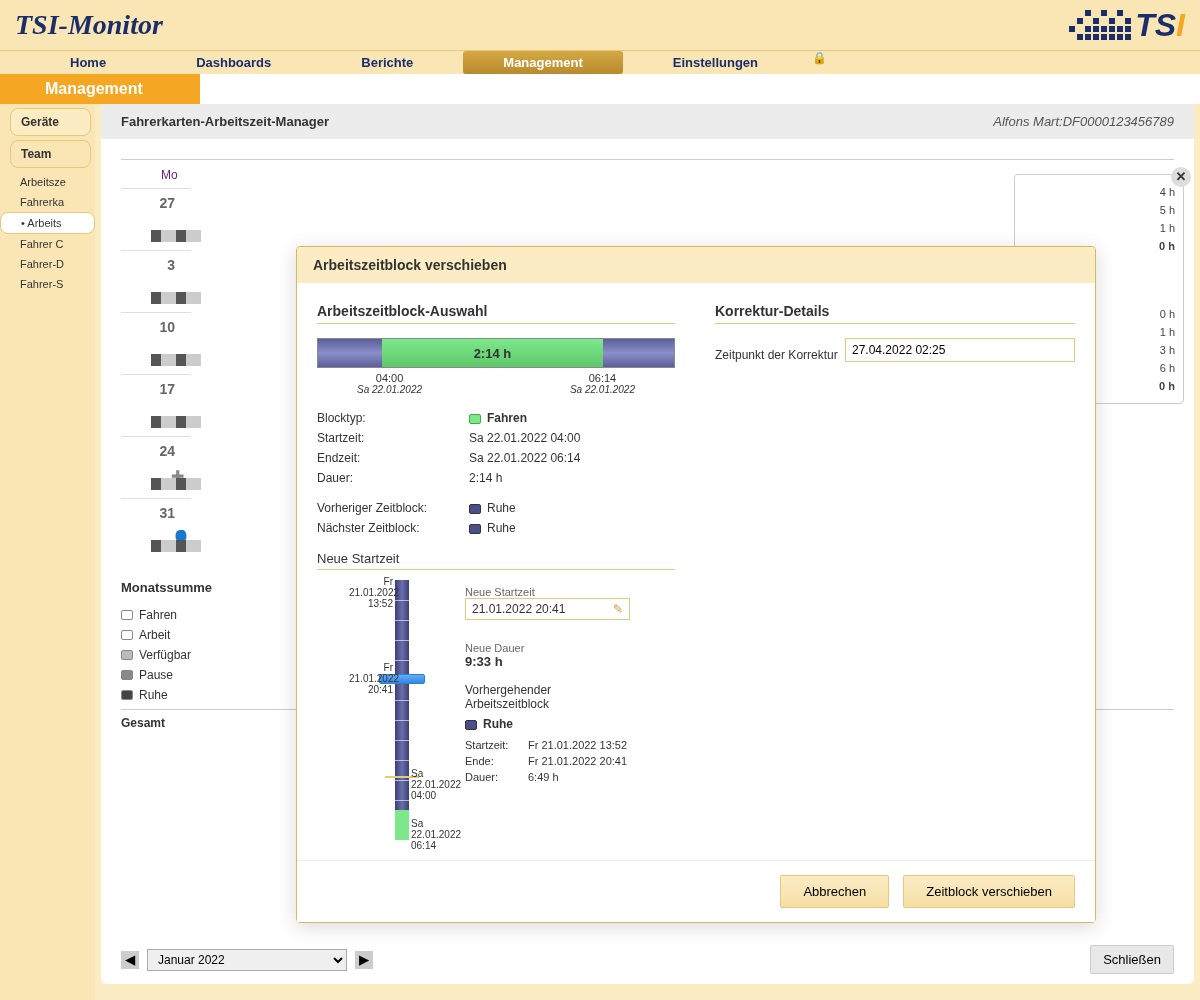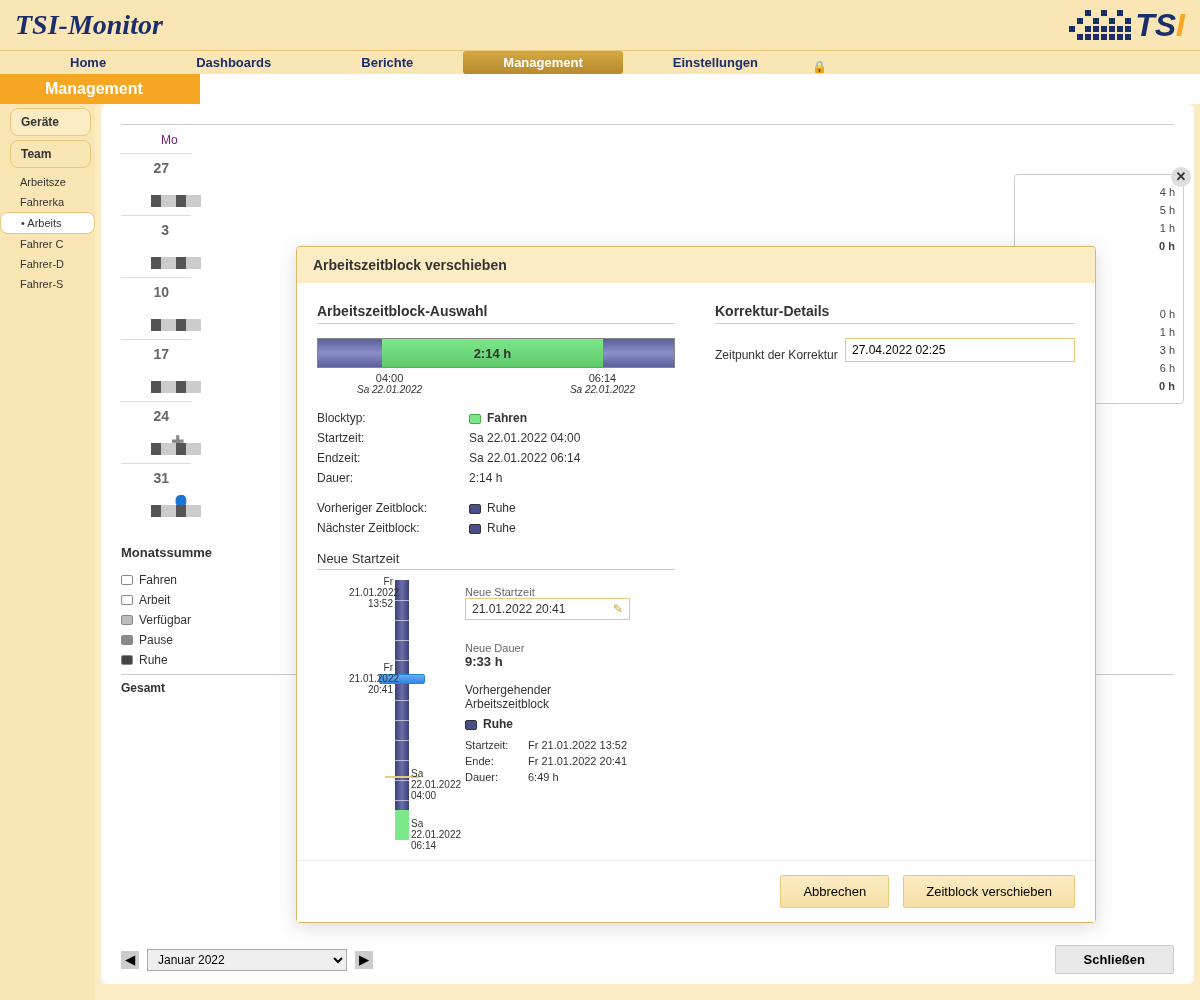--- a/index.html
+++ b/index.html
@@ -9,21 +9,21 @@
 .banner { background: #fae5b5; height: 50px; display: flex; align-items: center; justify-content: space-between; padding: 0 15px; }
 .logo { font-family: Georgia, serif; font-size: 28px; font-weight: bold; color: #1a2e6b; font-style: italic; }
 .logo-right { display: flex; align-items: center; gap: 4px; }
 .logo-dots { display: grid; grid-template-columns: repeat(8, 6px); gap: 2px; }
 .logo-dots span { width: 6px; height: 6px; background: #1a2e6b; }
 .logo-dots span.h { visibility: hidden; }
 .tsi-text { font-size: 32px; font-weight: bold; color: #1a2e6b; font-style: italic; }
 .tsi-text .i { color: #f5a623; }
 
 
-.main-nav { background: #fae5b5; height: 24px; display: flex; align-items: flex-end; padding: 0 30px; gap: 10px; border-top: 1px solid #e8c97a; }
+.main-nav { background: #fae5b5; height: 24px; display: flex; align-items: flex-start; padding: 0 30px; gap: 10px; border-top: 1px solid #e8c97a; }
 .nav-item { color: #1a2e6b; font-weight: bold; font-size: 13px; padding: 4px 40px; cursor: pointer; }
 .nav-item.active { background: linear-gradient(#d4a843, #b88a2e); color: #fff; border-radius: 3px; }
 
 
 .sub-header { background: #f5a623; color: #fff; font-weight: bold; font-size: 16px; padding: 6px 20px 6px 45px; width: 200px; }
 
 
 .layout { display: flex; }
 .sidebar { width: 95px; background: #fae5b5; min-height: 900px; padding-top: 0; }
 .side-item { background: #fcecc4; border: 1px solid #e8c97a; border-radius: 8px; padding: 6px 10px; margin: 4px 4px 4px 10px; font-weight: bold; font-size: 12px; cursor: pointer; }
@@ -35,38 +35,38 @@
 .content { flex: 1; background: #fcecc4; padding: 0; position: relative; }
 .content-inner { background: #fff; margin: 0 6px 6px 6px; border-radius: 6px; min-height: 880px; position: relative; }
 .page-header { background: #ececec; padding: 10px 20px; display: flex; justify-content: space-between; font-size: 13px; border-radius: 6px 6px 0 0; }
 .page-title { font-weight: bold; }
 .page-user { font-style: italic; color: #555; }
 
 
 .calendar-area { padding: 20px; position: relative; }
 .cal-col-head { font-size: 12px; color: #701a75; margin-left: 40px; }
 .cal-row { height: 62px; border-top: 1px solid #ddd; position: relative; }
-.cal-daynum { position: absolute; right: 22px; top: 6px; font-weight: bold; color: #666; font-size: 14px; }
+.cal-daynum { position: absolute; right: 16px; top: 6px; font-weight: bold; color: #666; font-size: 14px; }
 .cal-bar { position: absolute; bottom: 8px; left: 30px; right: 0; height: 12px; background: #555; }
 .cal-bar::before, .cal-bar::after { content:''; position:absolute; top:0; bottom:0; background:#ccc; width:15px; }
 .cal-bar::before { left:10px; }
 .cal-bar::after { left:35px; }
 .cal-icon { position:absolute; left:50px; top:30px; color:#888; font-size:16px; }
 
 .month-sum { margin-top: 20px; font-weight: bold; font-size: 13px; }
 .legend { margin-top: 10px; }
 .legend-row { display: flex; align-items: center; gap: 6px; padding: 3px 0; font-size: 12px; }
 .lg-sq { width: 12px; height: 10px; border: 1px solid #888; border-radius: 2px; }
 .lg-total { font-weight: bold; border-top: 1px solid #ccc; padding-top: 6px; margin-top: 4px; }
 
 
 .footer { position: absolute; bottom: 10px; left: 20px; right: 20px; display: flex; align-items: center; gap: 8px; }
 .footer-sel { flex: 0 0 200px; height: 22px; border: 1px solid #aaa; font-size: 12px; padding: 2px 6px; }
 .arrow-btn { width: 18px; height: 18px; border: none; background: #ccc; cursor: pointer; display:flex; align-items:center; justify-content:center; }
-.close-btn { margin-left: auto; background: #e8e8e8; border: 1px solid #ccc; padding: 6px 28px; font-size: 13px; cursor: pointer; border-radius: 2px; font-weight: bold; }
+.close-btn { margin-left: auto; background: #e8e8e8; border: 1px solid #ccc; padding: 6px 12px; font-size: 13px; cursor: pointer; border-radius: 2px; }
 
 
 .right-panel { position: absolute; right: 10px; top: 56px; width: 170px; background: #fff; border: 1px solid #ccc; border-radius: 4px; padding: 8px; font-size: 11px; }
 .right-panel .rp-close { position:absolute; right:-8px; top:-8px; width:20px; height:20px; background:#ddd; border-radius:50%; text-align:center; line-height:20px; font-weight:bold; cursor:pointer; font-size:13px; }
 .rp-line { text-align: right; padding: 3px 0; color: #444; }
 .rp-line.bold { font-weight: bold; }
 
 
 .modal-overlay { position: absolute; left: 195px; top: 142px; width: 800px; background: #fff; border: 1px solid #d8b860; border-radius: 4px; box-shadow: 0 4px 20px rgba(0,0,0,.15); }
 .modal-header { background: #fcecc4; padding: 10px 16px; font-weight: bold; font-size: 14px; border-radius: 4px 4px 0 0; }
@@ -184,20 +184,24 @@
     <div class="side-sub">Arbeitsze</div>
     <div class="side-sub">Fahrerka</div>
     <div class="side-sub sel">• Arbeits</div>
     <div class="side-sub">Fahrer C</div>
     <div class="side-sub">Fahrer-D</div>
     <div class="side-sub">Fahrer-S</div>
   </div>
 
   <div class="content">
     <div class="content-inner">
+      <div class="page-header">
+        <span class="page-title">Fahrerkarten-Arbeitszeit-Manager</span>
+        <span class="page-user">Alfons Mart:DF0000123456789</span>
+      </div>
 
       <div class="calendar-area">
         <div style="border-top:1px solid #ccc; margin-bottom:8px;"></div>
         <div class="cal-col-head">Mo</div>
         <div style="margin-top:6px; width:70px;">
           <div class="cal-row">
               <span class="cal-daynum">27</span>
               <div class="cal-bar"></div>
             </div>
           <div class="cal-row">

